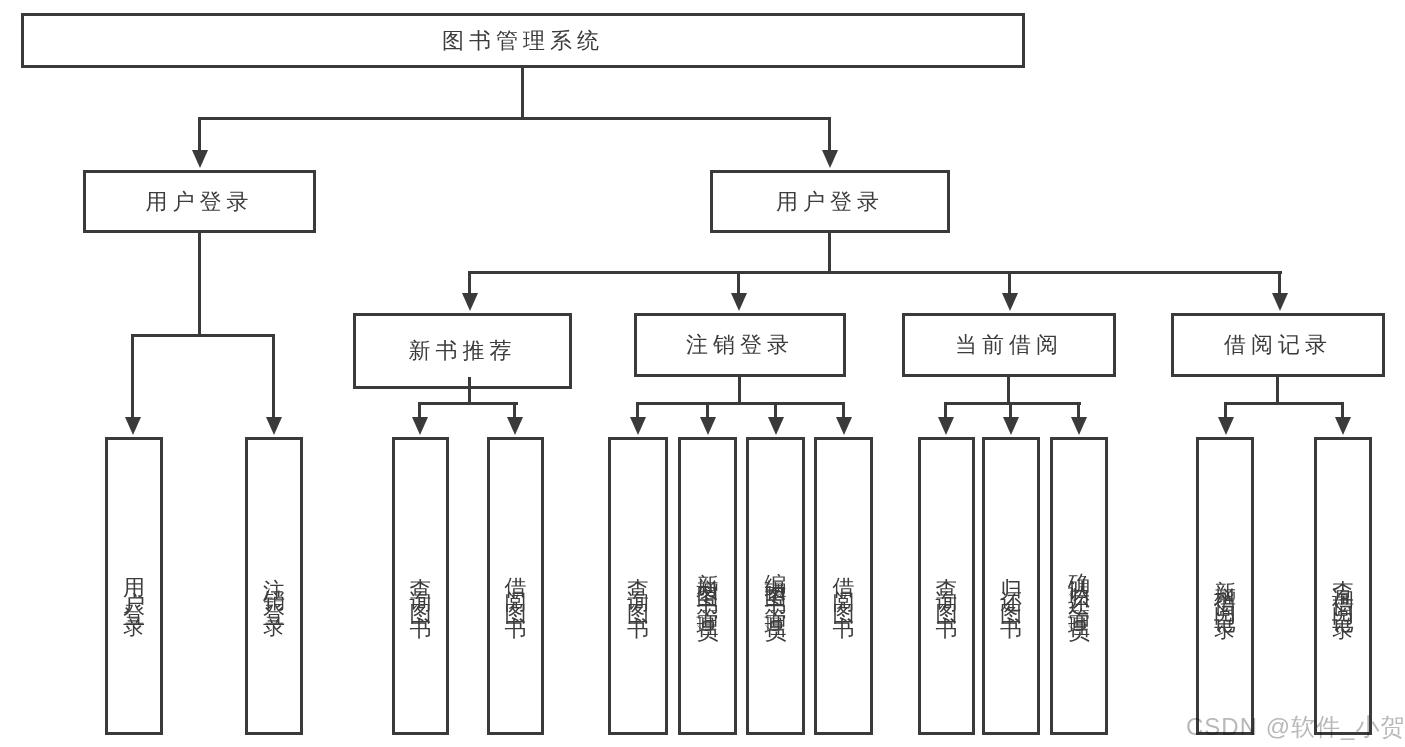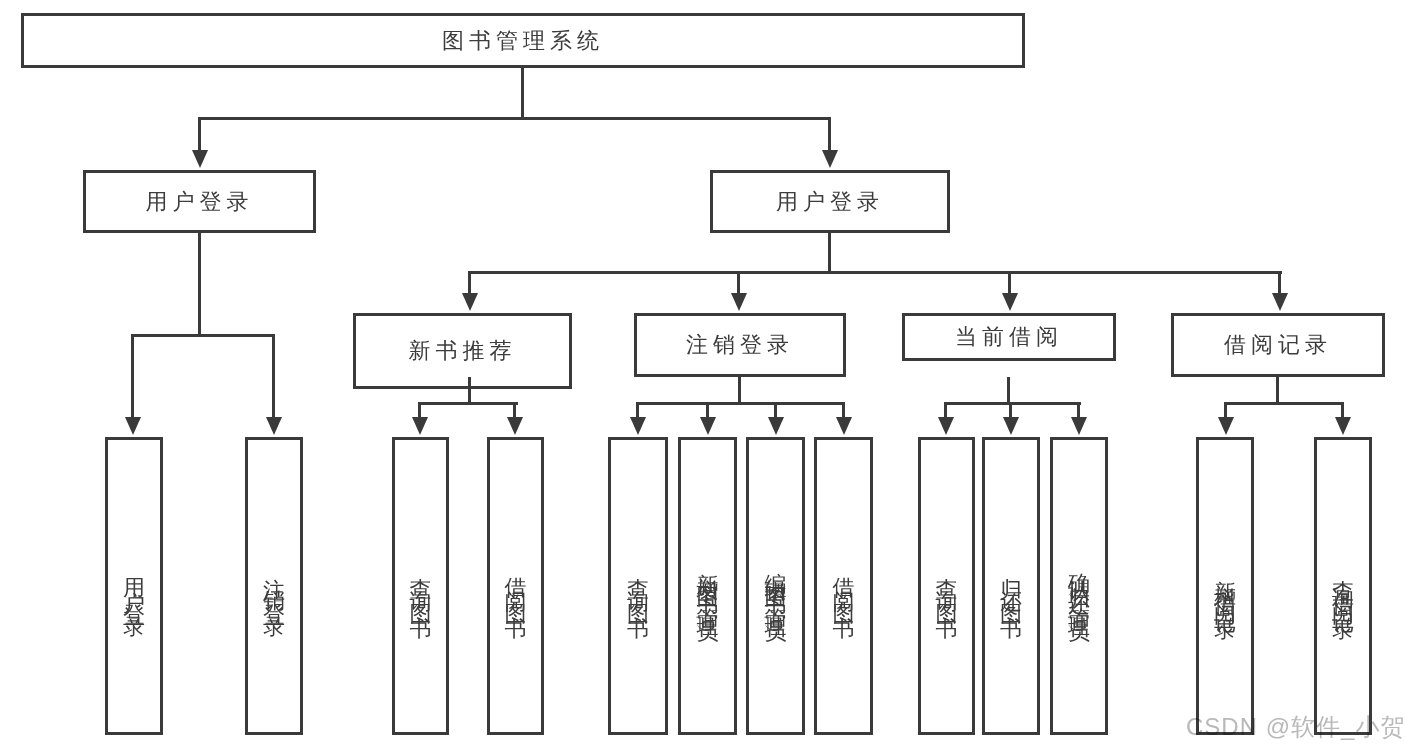--- a/index.html
+++ b/index.html
@@ -72,21 +72,21 @@
   <div class="arrow" style="left:1002px;top:293px;"></div>
   <div class="line" style="left:1278px;top:271px;width:3px;height:24px;"></div>
   <div class="arrow" style="left:1272px;top:293px;"></div>
 
   <div class="hbox" style="left:353px;top:313px;width:219px;height:76px;">
     <span>新书推荐</span>
   </div>
   <div class="hbox" style="left:634px;top:313px;width:212px;height:64px;">
     <span>注销登录</span>
   </div>
-  <div class="hbox" style="left:902px;top:313px;width:214px;height:48px;">
+  <div class="hbox" style="left:902px;top:313px;width:214px;height:64px;">
     <span>当前借阅</span>
   </div>
   <div class="hbox" style="left:1171px;top:313px;width:214px;height:64px;">
     <span>借阅记录</span>
   </div>
 
   <div class="line" style="left:468px;top:377px;width:3px;height:27px;"></div>
   <div class="line" style="left:418px;top:402px;width:100px;height:3px;"></div>
   <div class="line" style="left:418px;top:402px;width:3px;height:17px;"></div>
   <div class="arrow" style="left:412px;top:417px;"></div>

